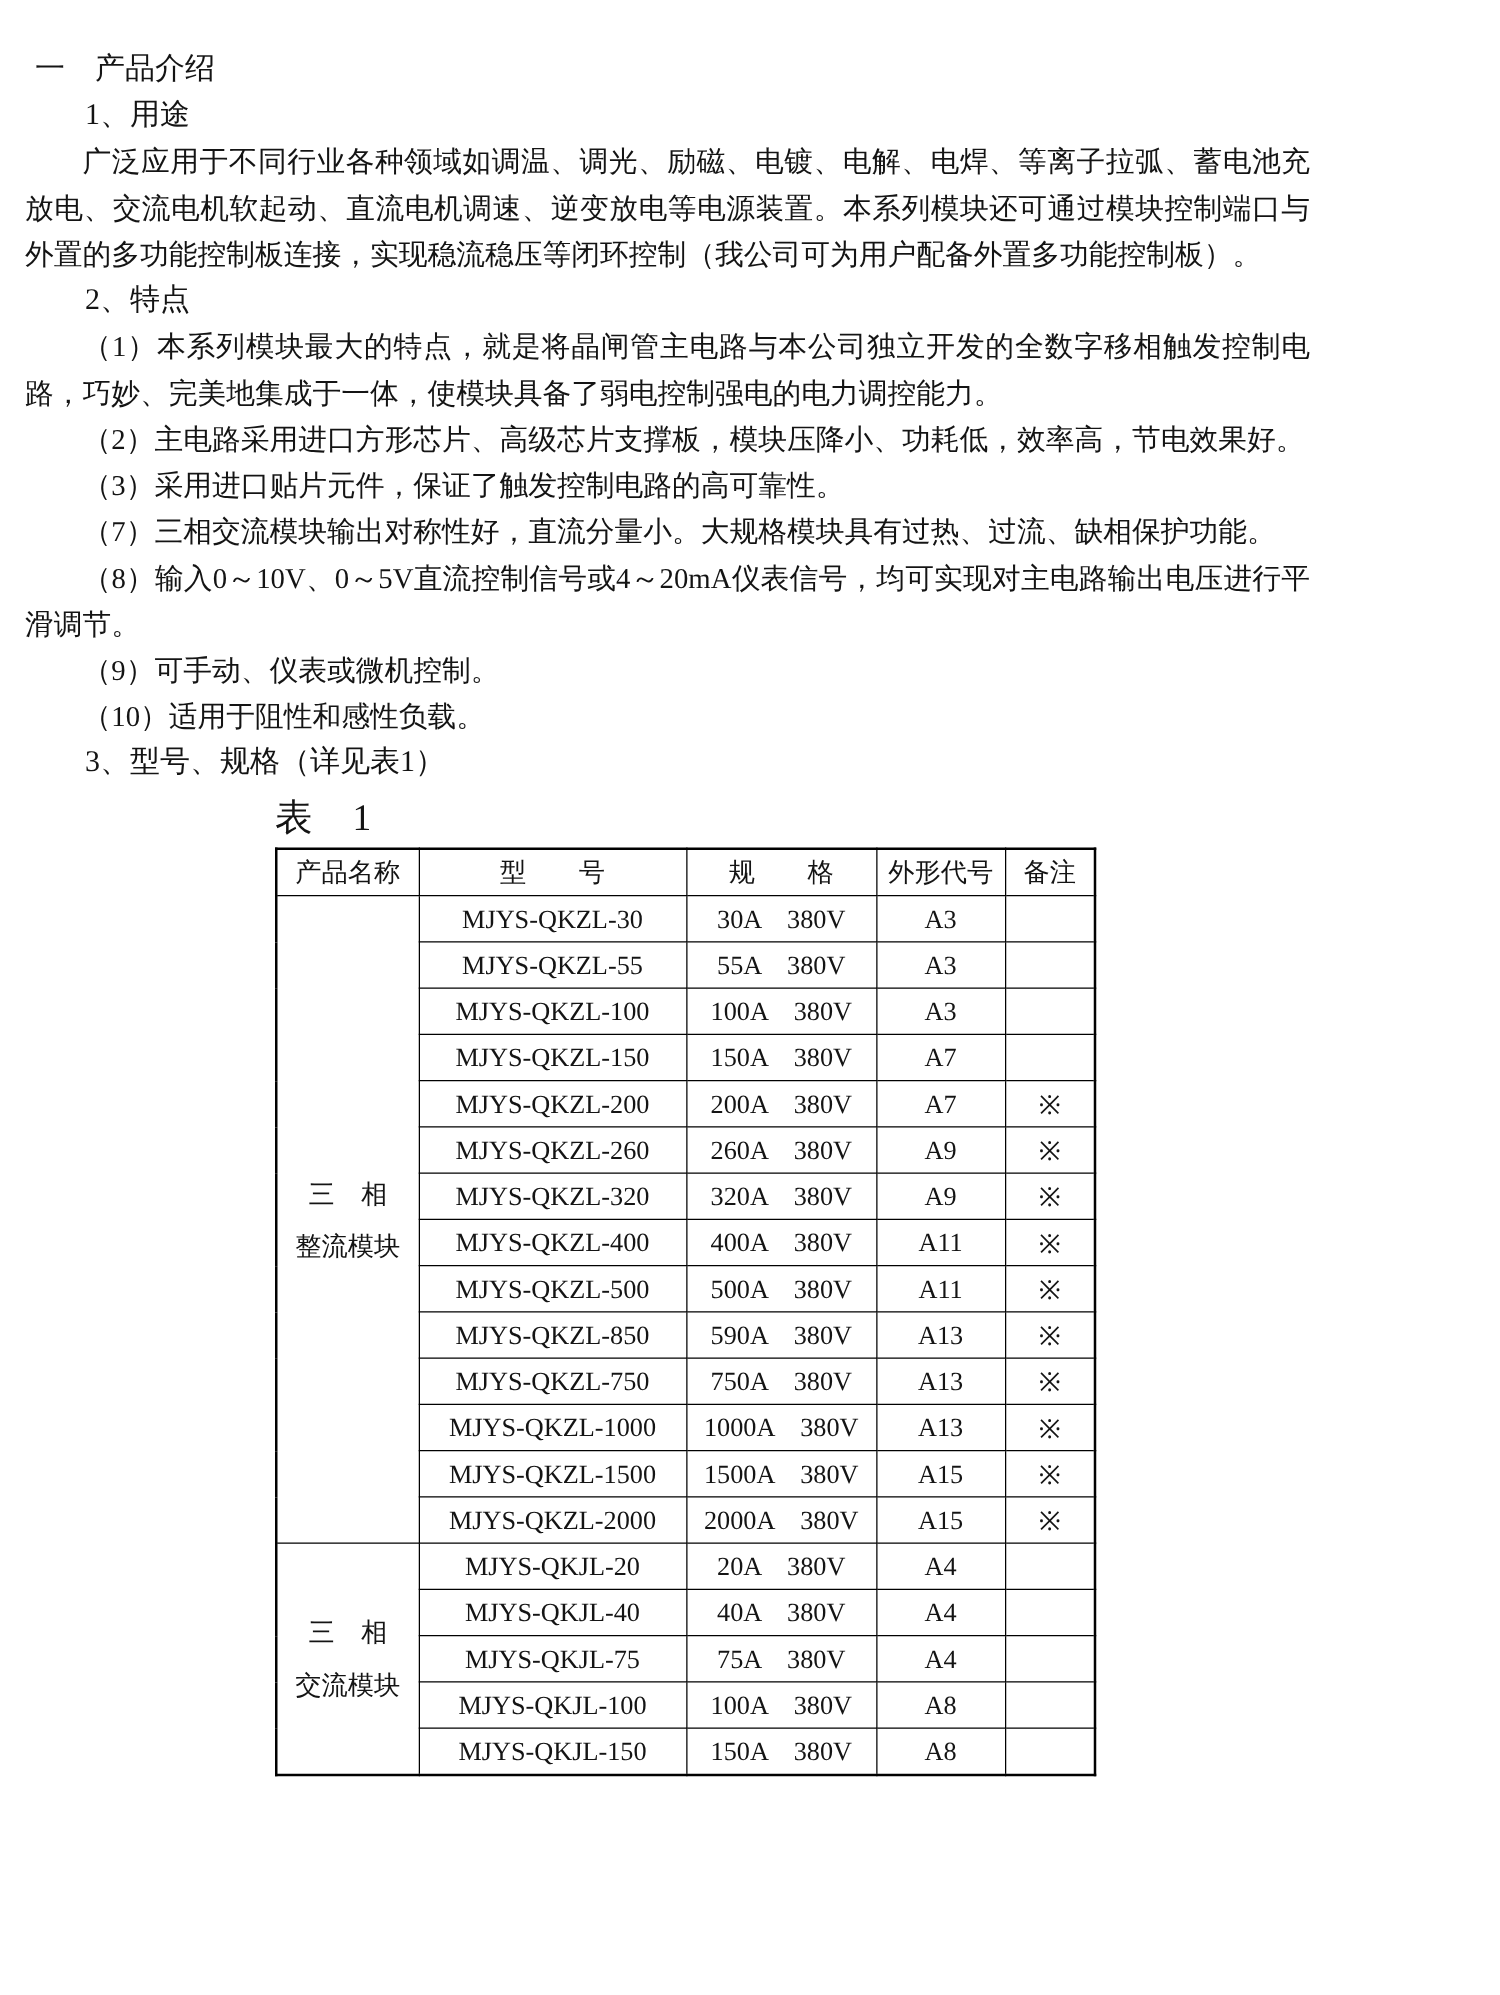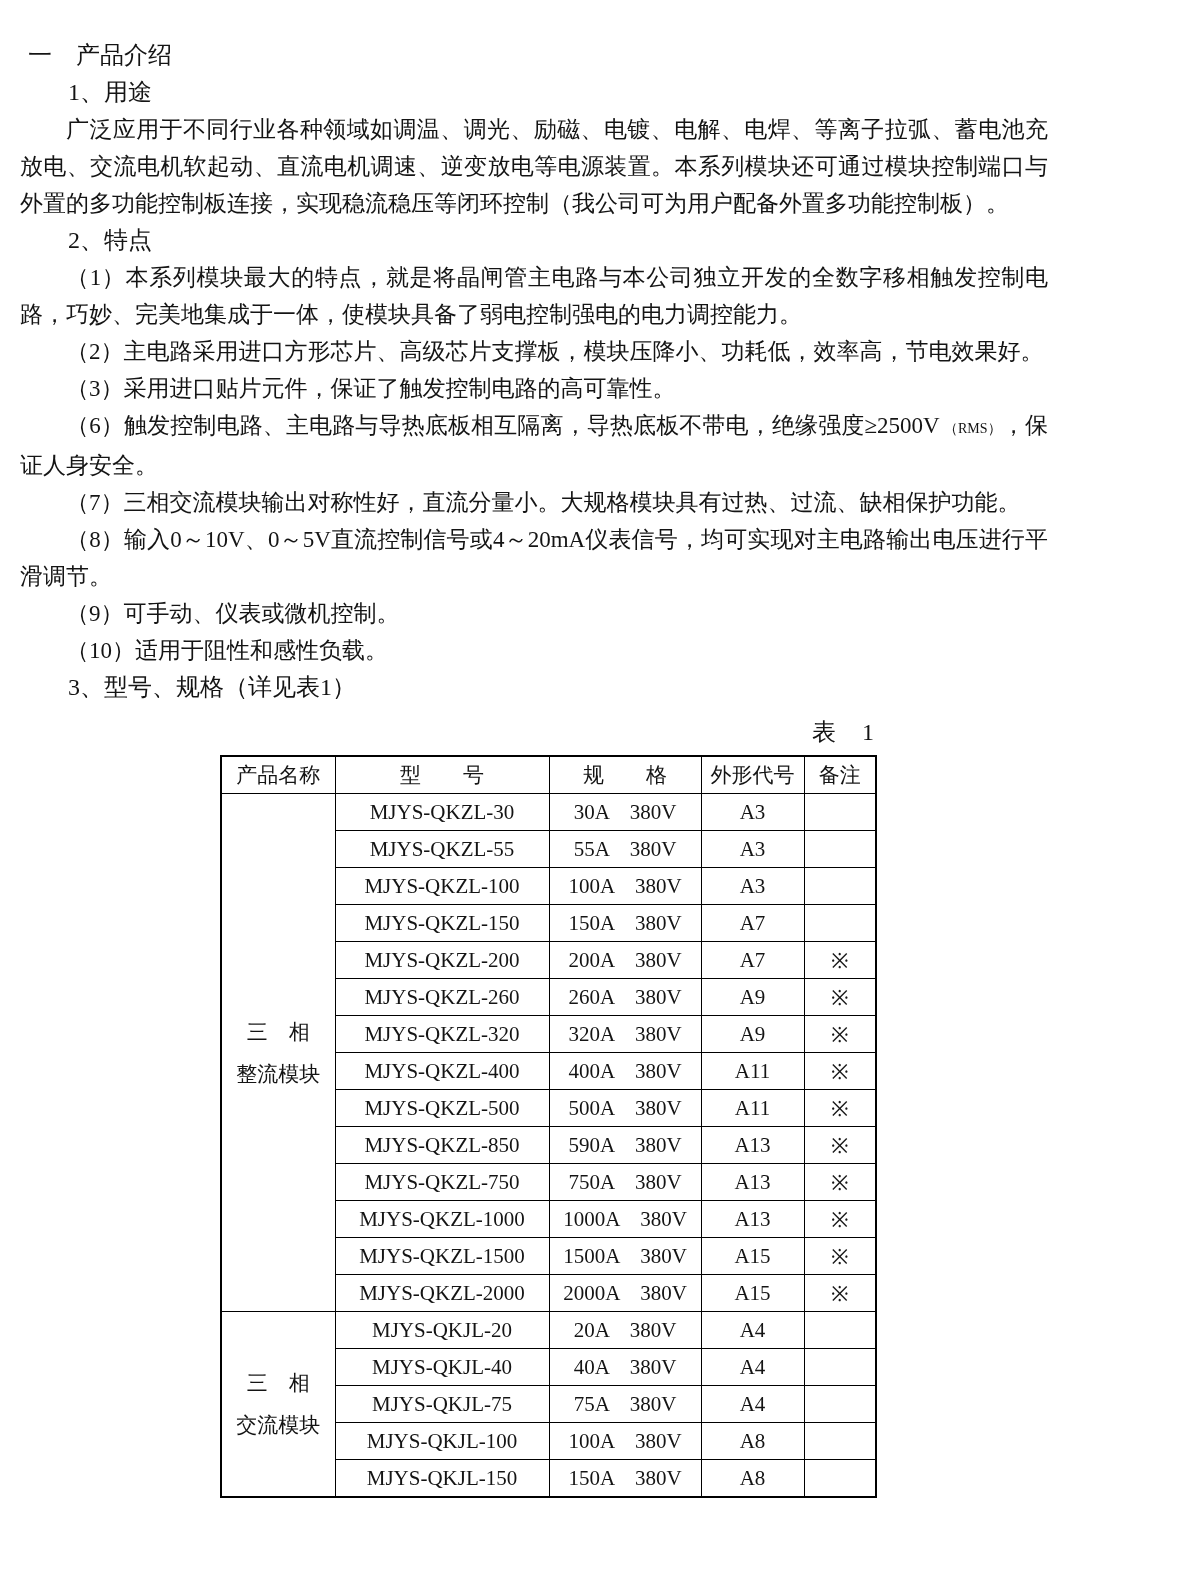--- a/index.html
+++ b/index.html
@@ -8,22 +8,22 @@
     font-family:"Liberation Serif","DejaVu Serif",serif;
     position:relative;overflow:hidden;box-sizing:border-box;
     padding:8px 20px 0 20px;
     margin-top:28px;
   }
   .h1{font-size:24px;line-height:38px;padding-left:8px;margin:0;font-weight:normal;}
   .sub-heading{font-size:24px;line-height:37px;text-indent:2em;margin:0;}
   .para{font-size:23px;line-height:37px;text-indent:2em;text-align:justify;margin:0;}
   .rms{font-size:14px;margin-left:4px;}
   .table-caption{
-    width:655px;margin:11px 0 8px 200px;text-align:right;
-    font-size:24px;line-height:30px;letter-spacing:1px;
+    width:655px;margin:11px 0 8px 200px;text-align:left;
+    font-size:30px;line-height:30px;letter-spacing:1px;
   }
   table.spec{
     border-collapse:collapse;table-layout:fixed;width:655px;
     margin-left:200px;border:2px solid #000;
   }
   table.spec th, table.spec td{
     border:1px solid #000;height:36px;padding:0;
     font-size:21px;font-weight:normal;text-align:center;
     vertical-align:middle;overflow:hidden;white-space:nowrap;
   }
@@ -40,21 +40,20 @@
   <h1 class="h1">一　产品介绍</h1>
 
   <p class="sub-heading">1、用途</p>
   <p class="para">广泛应用于不同行业各种领域如调温、调光、励磁、电镀、电解、电焊、等离子拉弧、蓄电池充放电、交流电机软起动、直流电机调速、逆变放电等电源装置。本系列模块还可通过模块控制端口与外置的多功能控制板连接，实现稳流稳压等闭环控制（我公司可为用户配备外置多功能控制板）。</p>
 
   <p class="sub-heading">2、特点</p>
 
   <p class="para">（1）本系列模块最大的特点，就是将晶闸管主电路与本公司独立开发的全数字移相触发控制电路，巧妙、完美地集成于一体，使模块具备了弱电控制强电的电力调控能力。</p>
   <p class="para">（2）主电路采用进口方形芯片、高级芯片支撑板，模块压降小、功耗低，效率高，节电效果好。</p>
   <p class="para">（3）采用进口贴片元件，保证了触发控制电路的高可靠性。</p>
-  <p class="para"><span>（6）触发控制电路、主电路与导热底板相互隔离，导热底板不带电，绝缘强度≥2500V</span><span class="rms">（RMS）</span><span>，保证人身安全。</span></p>
   <p class="para">（7）三相交流模块输出对称性好，直流分量小。大规格模块具有过热、过流、缺相保护功能。</p>
   <p class="para">（8）输入0～10V、0～5V直流控制信号或4～20mA仪表信号，均可实现对主电路输出电压进行平滑调节。</p>
   <p class="para">（9）可手动、仪表或微机控制。</p>
   <p class="para">（10）适用于阻性和感性负载。</p>
 
   <p class="sub-heading">3、型号、规格（详见表1）</p>
 
   <div class="table-caption">表　1</div>
 
   <table class="spec">

